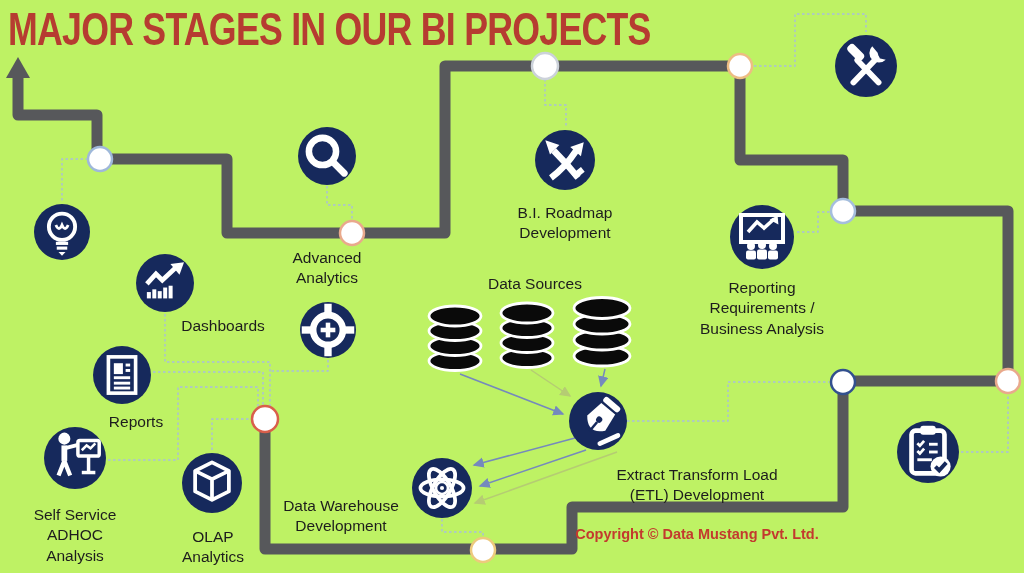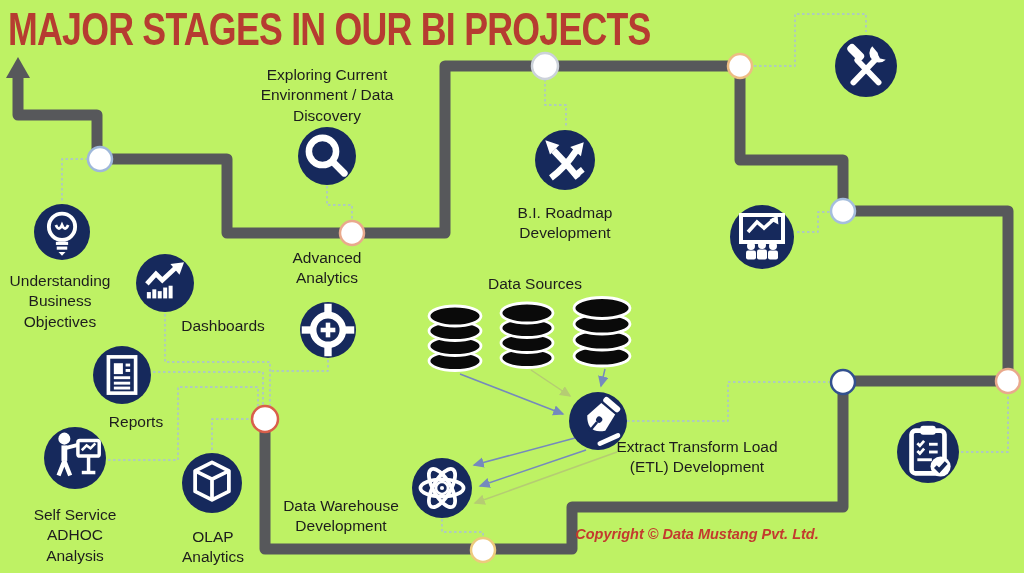--- a/index.html
+++ b/index.html
@@ -4,21 +4,21 @@
 <style>
   html,body{margin:0;padding:0;background:#fff;}
   .canvas{position:relative;width:1024px;height:573px;background:#bef264;overflow:hidden;
           font-family:"Liberation Sans",sans-serif;}
   .title{position:absolute;left:8px;top:1px;font-size:47px;font-weight:bold;
          letter-spacing:-1px;color:var(--title,#b63c31);white-space:nowrap;
          transform:scaleX(0.76);transform-origin:0 0;}
   .label{position:absolute;font-size:15.5px;line-height:1.32;color:var(--label,#1d1d1d);
          text-align:center;white-space:pre-line;}
   .copyright{position:absolute;left:547px;top:526px;width:300px;text-align:center;
-         font-size:14.5px;font-style:italic;font-weight:bold;color:var(--copyright,#c33a2e);}
+         font-size:14.5px;font-weight:bold;color:var(--copyright,#c33a2e);}
   .icon-circle{position:absolute;border-radius:50%;background:var(--icon-bg,#16295c);}
   .icon-circle svg{display:block;width:100%;height:100%;}
   svg.layer{position:absolute;left:0;top:0;}
   .w-s{stroke:#fff;fill:none;}
   .w-f{fill:#fff;stroke:none;}
 </style>
 </head>
 <body>
 
 <div class="canvas">
@@ -232,37 +232,34 @@
       <path class="w-s" d="M-5.5,-0.5 l1.3,1.3 l2.2,-2.6" stroke-width="1.4"></path>
       <line class="w-s" x1="0.5" y1="0" x2="5" y2="0" stroke-width="1.5"></line>
       <line class="w-s" x1="-5.5" y1="4" x2="2" y2="4" stroke-width="1.5"></line>
       <circle class="w-f" cx="6.5" cy="7.5" r="5.2"></circle>
       <path d="M3.8,7.5 l2,2 l3.6,-4" fill="none" style="stroke:var(--icon-bg,#16295c)" stroke-width="2"></path>
     </svg>
   </div>
 
   <div class="title">MAJOR STAGES IN OUR BI PROJECTS</div>
 
-  <div class="label" style="left:0px;top:271px;width:120px">Understanding
-Business
-Objectives</div>
-  <div class="label" style="left:227px;top:65px;width:200px">Exploring Current
-Environment / Data
-Discovery</div>
   <div class="label" style="left:257px;top:248px;width:140px">Advanced
 Analytics</div>
   <div class="label" style="left:163px;top:316px;width:120px">Dashboards</div>
   <div class="label" style="left:86px;top:412px;width:100px">Reports</div>
   <div class="label" style="left:15px;top:505px;width:120px">Self Service
 ADHOC
 Analysis</div>
   <div class="label" style="left:163px;top:527px;width:100px">OLAP
 Analytics</div>
   <div class="label" style="left:485px;top:203px;width:160px">B.I. Roadmap
 Development</div>
+  <div class="label" style="left:667px;top:278px;width:190px">Reporting
+Requirements /
+Business Analysis</div>
   <div class="label" style="left:465px;top:274px;width:140px">Data Sources</div>
-  <div class="label" style="left:567px;top:437px;width:260px">Extract Transform Load
+  <div class="label" style="left:567px;top:465px;width:260px">Extract Transform Load
 (ETL) Development</div>
   <div class="label" style="left:261px;top:496px;width:160px">Data Warehouse
 Development</div>
 
   <div class="copyright">Copyright © Data Mustang Pvt. Ltd.</div>
 </div>
 
 </body></html>

